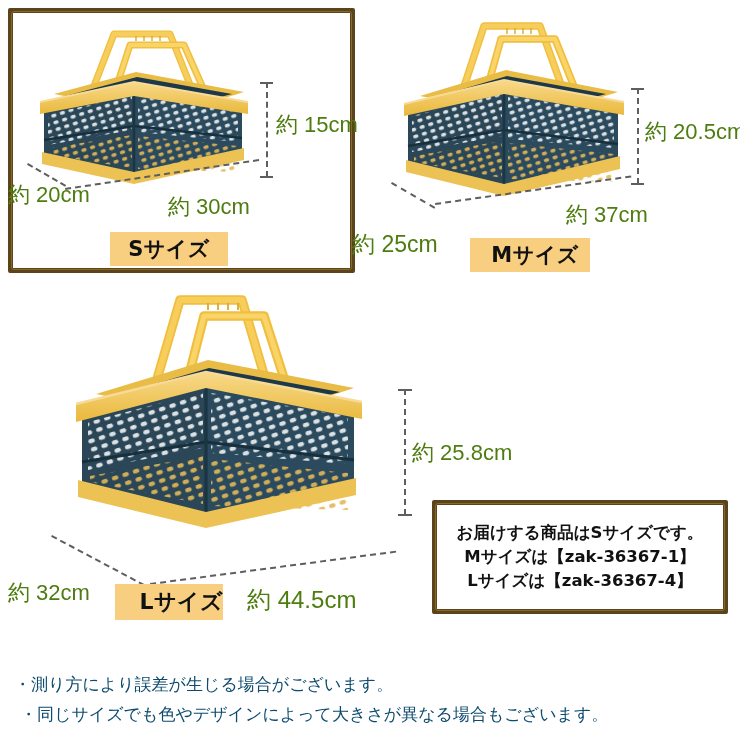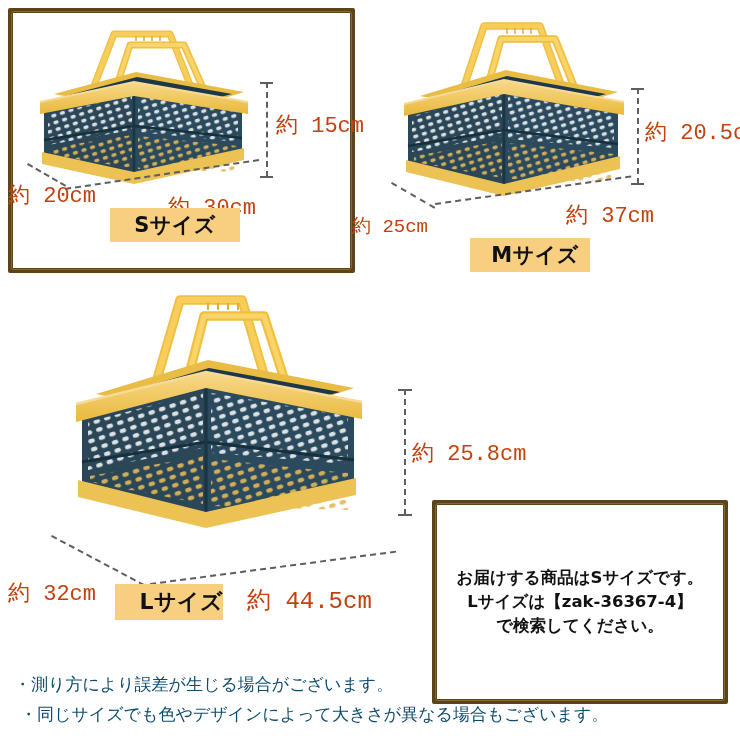--- a/index.html
+++ b/index.html
@@ -29,36 +29,36 @@
   .size-badge{
     background:#f8cf80;
     color:#111;
     font-weight:bold;
     display:flex;align-items:center;justify-content:center;
     letter-spacing:.5px;
   }
 
   
   .dim{
-    color:#c2410c;
+    color:#4d7c0f;
     white-space:nowrap;
-    font-family:Liberation Mono, monospace;
+    font-family:Liberation Sans, sans-serif;
   }
 
   
   .dline{background:transparent;}
   .dline.v{border-left:2px dashed #5e5e5e;}
   .cap.v{border-top:2px solid #5e5e5e;}
   .dline.diag{
     height:0;border-top:2px dashed #5e5e5e;transform-origin:0 0;
   }
 
   
   #info-box{
-    left:432px;top:500px;width:296px;height:204px;
+    left:432px;top:500px;width:296px;height:114px;
     border:5px solid #5b431a;
     box-sizing:border-box;
     background:#fff;
     display:flex;flex-direction:column;
     align-items:center;justify-content:center;
     border-radius:2px;
   }
   #info-box::after{
     content:"";position:absolute;left:-2px;top:-2px;right:-2px;bottom:-2px;
     border:1px solid #8a6a2c;border-radius:3px;pointer-events:none;
@@ -150,21 +150,21 @@
 <div class="abs dline v" style="left:266px;top:82px;height:95px;"></div>
 <div class="abs cap v" style="left:260px;top:82px;width:13px;"></div>
 <div class="abs cap v" style="left:260px;top:176px;width:13px;"></div>
 <div class="abs dline diag" style="left:65px;top:188px;width:196px;transform:rotate(-8.5deg);"></div>
 <div class="abs dline diag" style="left:28px;top:163px;width:44px;transform:rotate(30deg);"></div>
 
 <div class="abs dim" style="left:276px;top:110px;font-size:22px;">約 15cm</div>
 <div class="abs dim" style="left:8px;top:180px;font-size:22px;">約 20cm</div>
 <div class="abs dim" style="left:168px;top:192px;font-size:22px;">約 30cm</div>
 
-<div class="abs size-badge" style="left:110px;top:208px;width:130px;height:34px;">
+<div class="abs size-badge" style="left:110px;top:232px;width:118px;height:34px;">
   <span style="font-size:21px;">Sサイズ</span>
 </div>
 
 <div class="basket" id="basket-m" style="left:382px;top:12px;width:260px;height:200px;">
   <svg viewBox="0 0 260 200" xmlns="http://www.w3.org/2000/svg">
     <defs>
       <linearGradient id="rimM" x1="0" y1="0" x2="0" y2="1">
         <stop offset="0" stop-color="#f8d98a"></stop>
           <stop offset="1" stop-color="#e9b93c"></stop>
       </linearGradient>
@@ -213,21 +213,21 @@
   </svg>
 </div>
 
 <div class="abs dline v" style="left:637px;top:88px;height:96px;"></div>
 <div class="abs cap v" style="left:631px;top:88px;width:13px;"></div>
 <div class="abs cap v" style="left:631px;top:183px;width:13px;"></div>
 <div class="abs dline diag" style="left:435px;top:203px;width:198px;transform:rotate(-8deg);"></div>
 <div class="abs dline diag" style="left:392px;top:182px;width:50px;transform:rotate(30deg);"></div>
 
 <div class="abs dim" style="left:645px;top:117px;font-size:22px;">約 20.5cm</div>
-<div class="abs dim" style="left:352px;top:213px;font-size:19px;">約 25cm</div>
+<div class="abs dim" style="left:352px;top:229px;font-size:23px;">約 25cm</div>
 <div class="abs dim" style="left:566px;top:200px;font-size:22px;">約 37cm</div>
 
 <div class="abs size-badge" style="left:470px;top:238px;width:120px;height:34px;">
   <span style="font-size:21px;margin-left:10px;">Mサイズ</span>
 </div>
 
 <div class="basket" id="basket-l" style="left:48px;top:282px;width:340px;height:300px;">
   <svg viewBox="0 0 340 300" xmlns="http://www.w3.org/2000/svg">
     <defs>
       <linearGradient id="rimL" x1="0" y1="0" x2="0" y2="1">
@@ -288,18 +288,18 @@
 <div class="abs dim" style="left:412px;top:438px;font-size:22px;">約 25.8cm</div>
 <div class="abs dim" style="left:8px;top:578px;font-size:22px;">約 32cm</div>
 <div class="abs dim" style="left:247px;top:584px;font-size:24px;">約 44.5cm</div>
 
 <div class="abs size-badge" style="left:115px;top:584px;width:108px;height:36px;justify-content:flex-end;">
   <span style="font-size:22px;">Lサイズ</span>
 </div>
 
 <div class="abs" id="info-box">
   <div class="info-line">お届けする商品はSサイズです。</div>
+  <div class="info-line">Mサイズは【zak-36367-1】</div>
   <div class="info-line">Lサイズは【zak-36367-4】</div>
-  <div class="info-line">で検索してください。</div>
 </div>
 
 <div class="abs note" style="left:14px;top:673px;">・測り方により誤差が生じる場合がございます。</div>
 <div class="abs note" style="left:20px;top:703px;">・同じサイズでも色やデザインによって大きさが異なる場合もございます。</div>
 
 </body></html>

